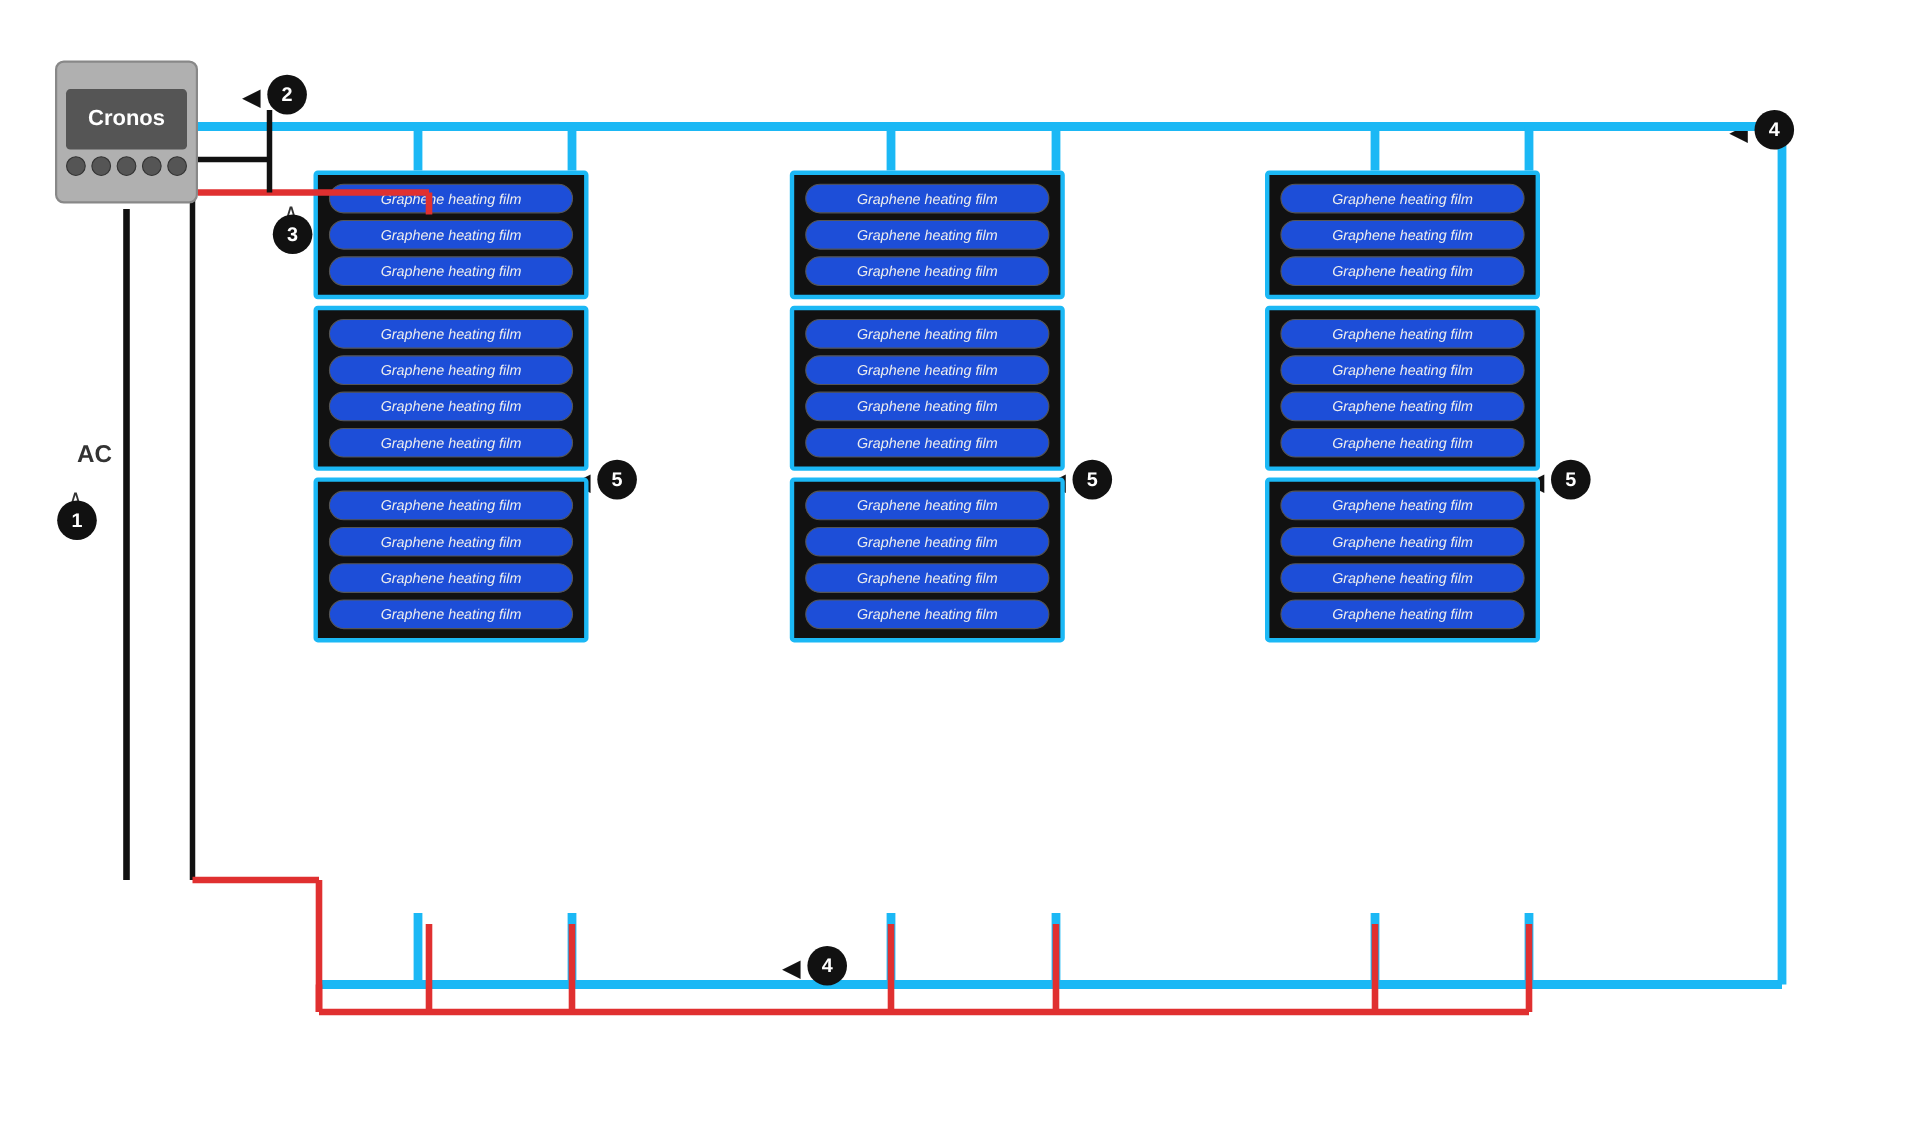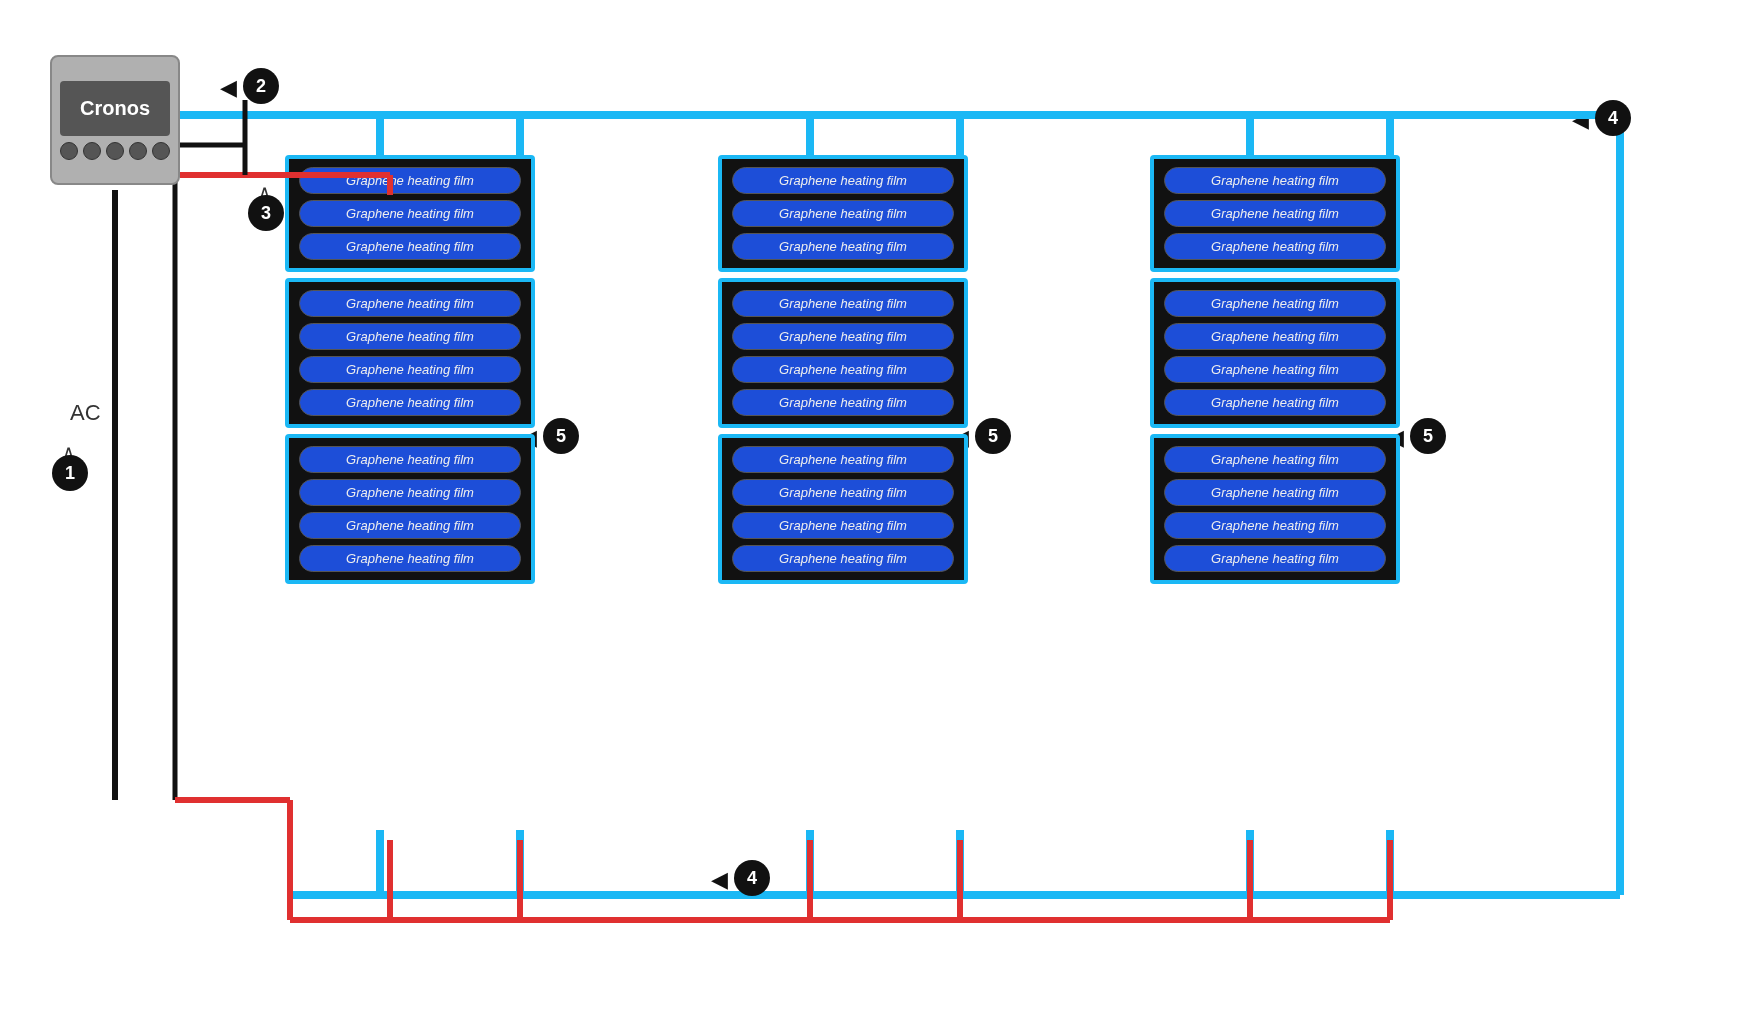--- a/index.html
+++ b/index.html
@@ -107,21 +107,21 @@
   </div>
   <div class="cronos-buttons">
     <div class="cronos-btn"></div>
     <div class="cronos-btn"></div>
     <div class="cronos-btn"></div>
     <div class="cronos-btn"></div>
     <div class="cronos-btn"></div>
   </div>
 </div>
 
-<div style="position:absolute; left:70px; top:400px; font-size:22px; font-weight:normal; color:#333;">AC</div>
+<div style="position:absolute; left:70px; top:400px; font-size:22px; font-weight:bold; color:#333;">AC</div>
 
 <div class="badge" style="left:52px; top:455px;">
   <span>1</span>
 </div>
 
 <div style="position:absolute; left:62px; top:441px; font-size:18px; color:#333;">∧</div>
 
 <div class="badge" style="left:243px; top:68px;">
   <span>2</span>
 </div>

